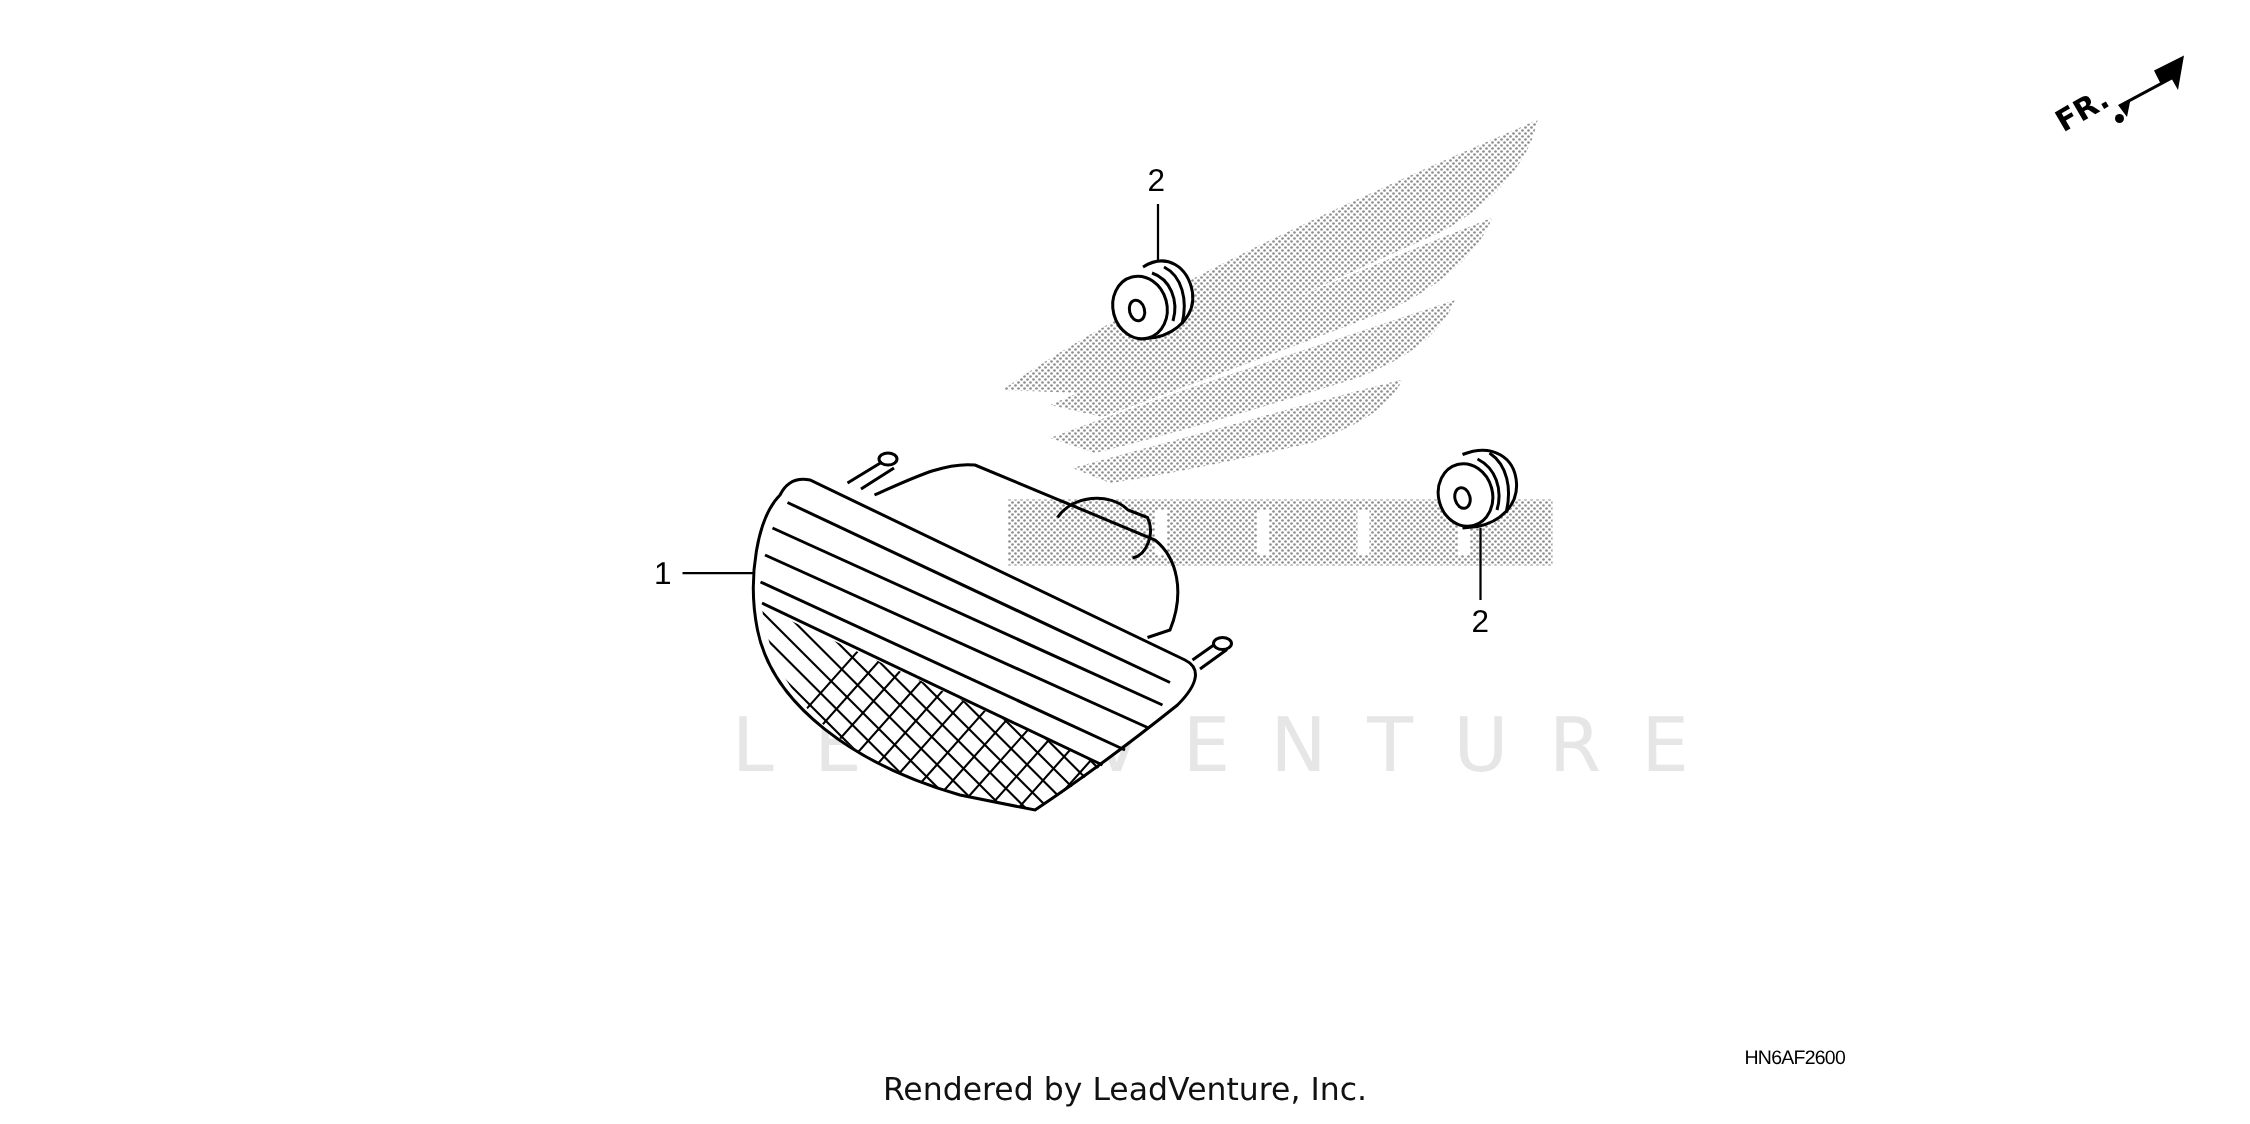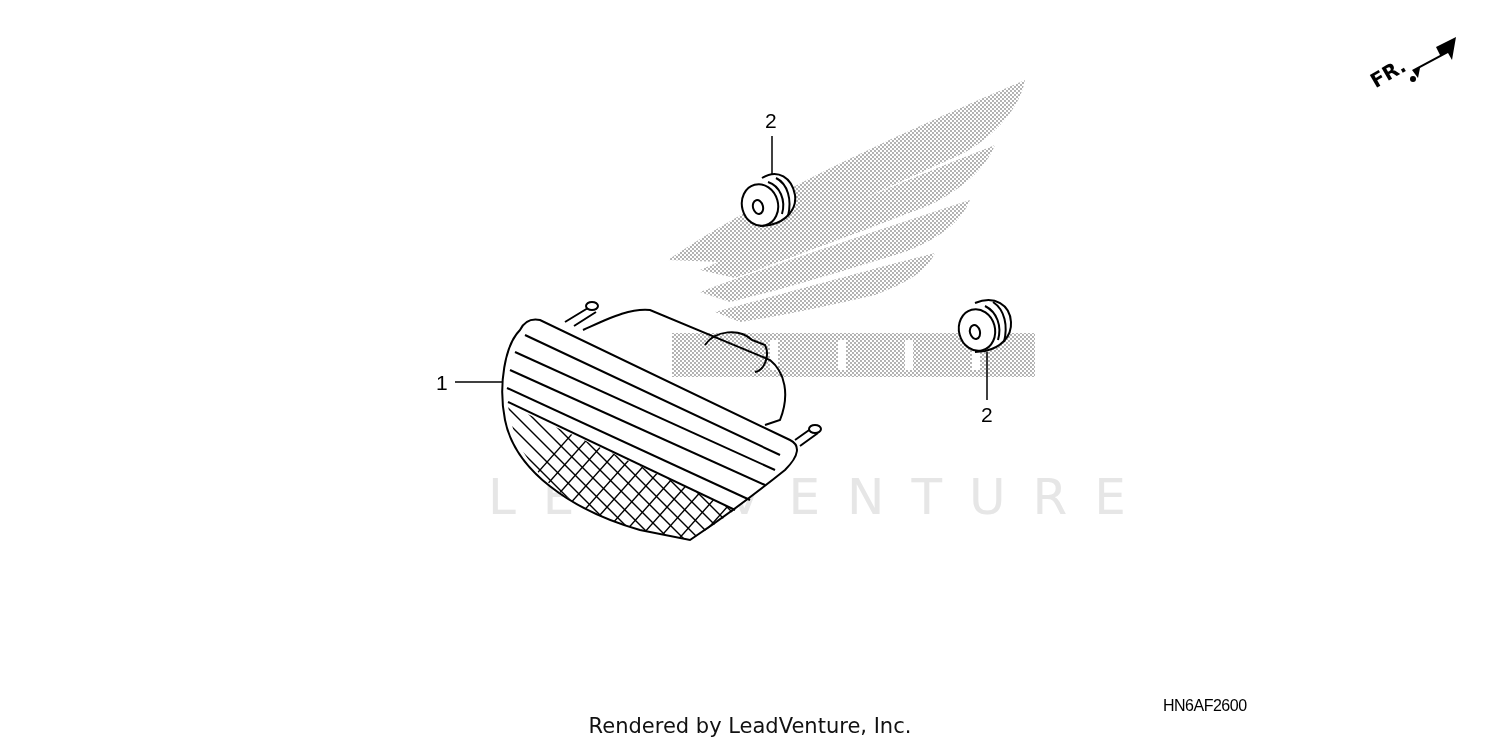--- a/index.html
+++ b/index.html
@@ -1,19 +1,19 @@
 <!DOCTYPE html>
 <html><head>
   <meta charset="utf-8">
   <style>
     html, body { margin: 0; padding: 0; background: #ffffff; }
     body { width: 1500px; height: 749px; position: relative; overflow: hidden; font-family: "Liberation Sans", sans-serif; }
     .canvas { position: absolute; left: 0; top: 0; width: 1500px; height: 749px; }
     .callout { position: absolute; font-family: "Liberation Sans", sans-serif; font-size: 21px; color: #000; line-height: 1; }
-    .diagram-code { position: absolute; left: 1163px; top: 697px; font-family: "Liberation Sans", sans-serif; font-size: 16px; letter-spacing: -0.5px; color: #000; }
+    .diagram-code { position: absolute; left: 1163px; top: 697px; font-family: "Liberation Sans", sans-serif; font-size: 13px; letter-spacing: -0.5px; color: #000; }
     .footer { position: absolute; left: 0; width: 1500px; top: 714px; text-align: center; font-family: "DejaVu Sans", sans-serif; font-size: 21px; color: #111; }
     .watermark-text { position: absolute; left: 488px; top: 468px; font-family: "DejaVu Sans", sans-serif; font-size: 50px; letter-spacing: 27px; color: #e6e6e6; font-weight: normal; }
     .fr-label { position: absolute; left: 1366px; top: 72px; font-family: "DejaVu Sans", sans-serif; font-weight: bold; font-size: 20px; transform: rotate(-30deg); transform-origin: left top; color: #000; }
   </style>
 </head>
 <body>
 
 <div class="canvas">
 
   <svg width="1500" height="749" style="position:absolute;left:0;top:0">

